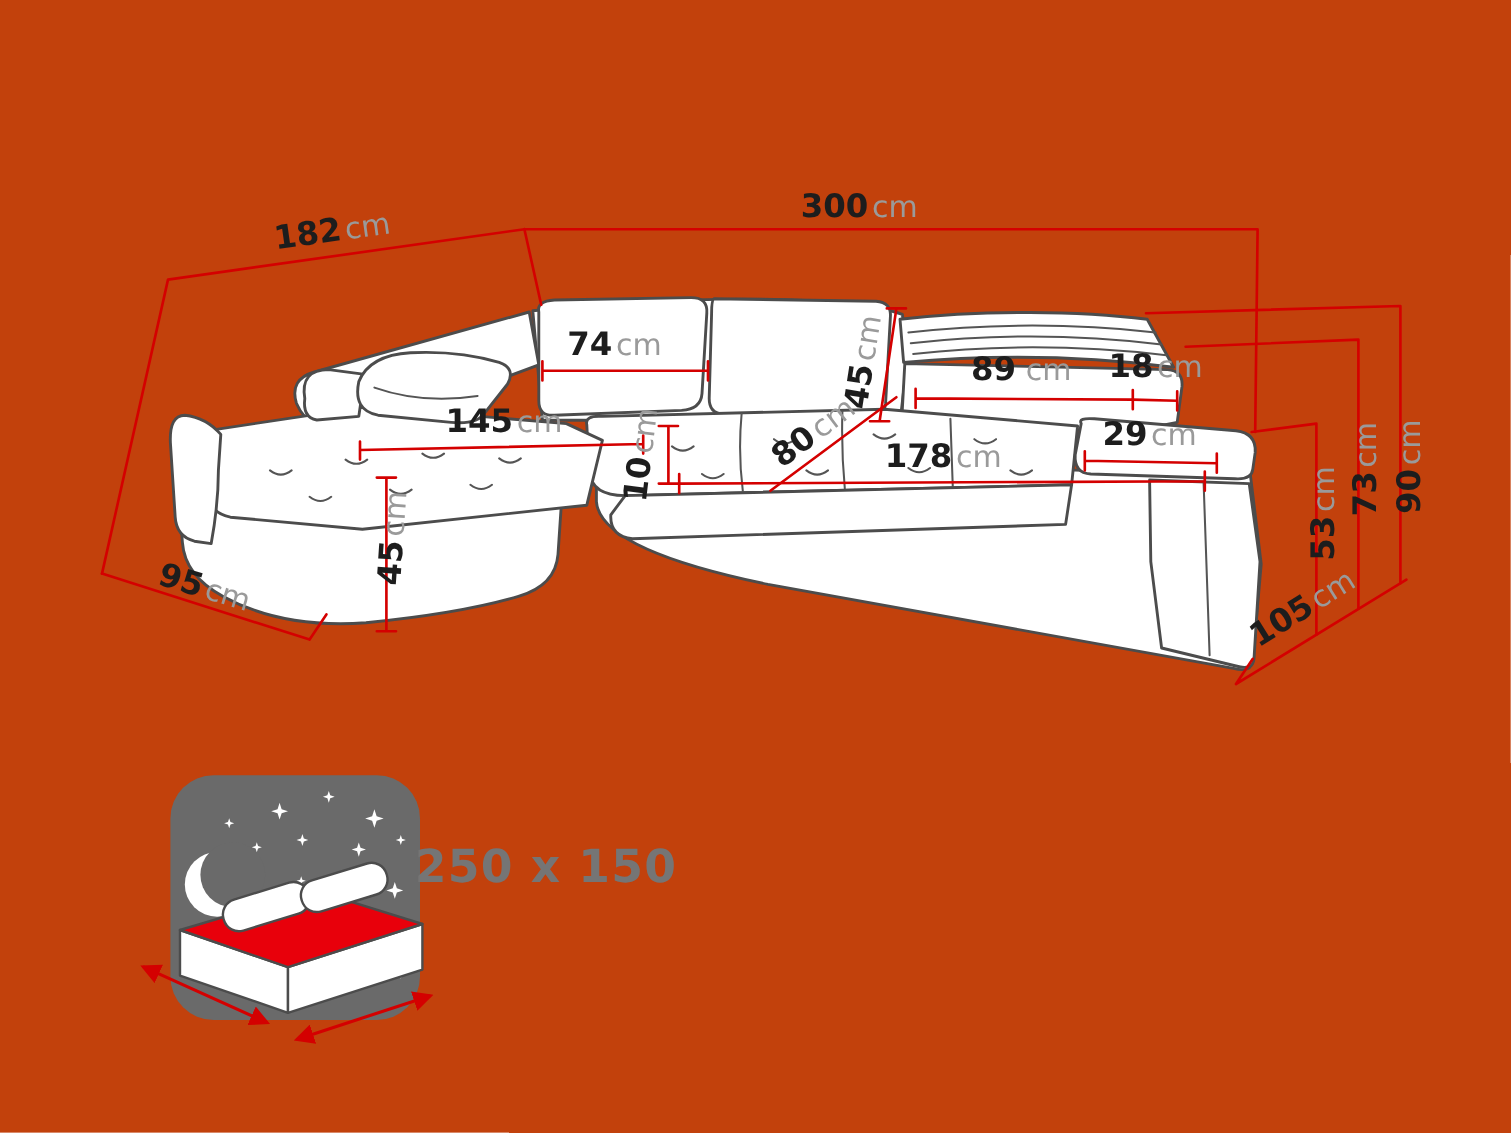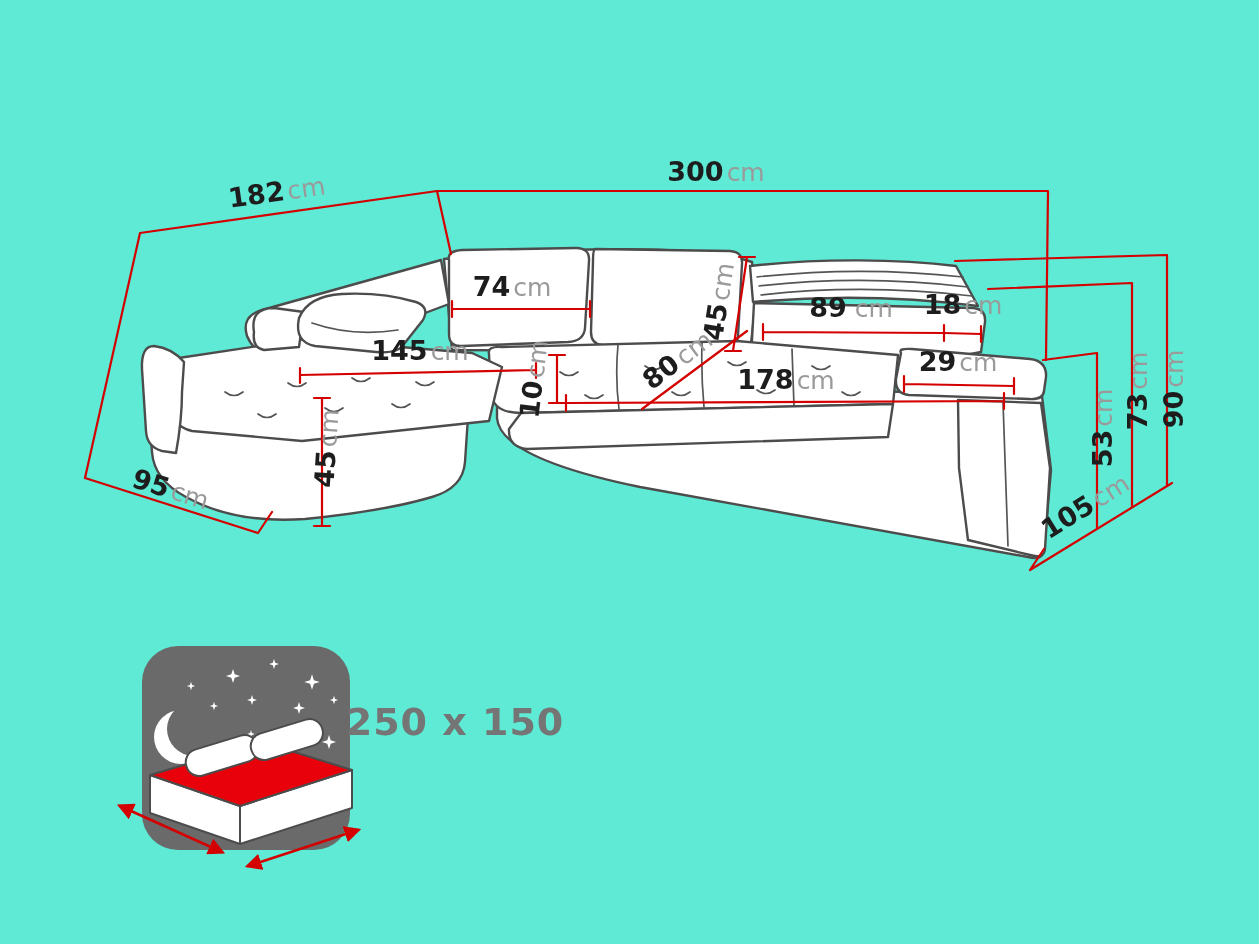--- a/index.html
+++ b/index.html
@@ -1,16 +1,16 @@
 <!DOCTYPE html>
 <html><head>
 <meta charset="utf-8">
 <style>
   html,body{margin:0;padding:0;background:#ffffff;}
-  .stage{position:relative;width:1259px;height:944px;background:#5eead4;overflow:hidden;
+  .stage{position:relative;width:1259px;height:944px;background:#c2410c;overflow:hidden;
          font-family:"DejaVu Sans","Liberation Sans",sans-serif;}
   .stage svg{display:block;width:100%;height:100%;}
 
   
   .sofa path{stroke:#4c4c4c;stroke-width:2.4;fill:#ffffff;stroke-linejoin:round;stroke-linecap:round;}
   .sofa path.detail{stroke:#555555;stroke-width:1.7;fill:none;}
 
   
   .red{stroke:#d40000;stroke-width:2.2;fill:none;stroke-linecap:round;}
 

